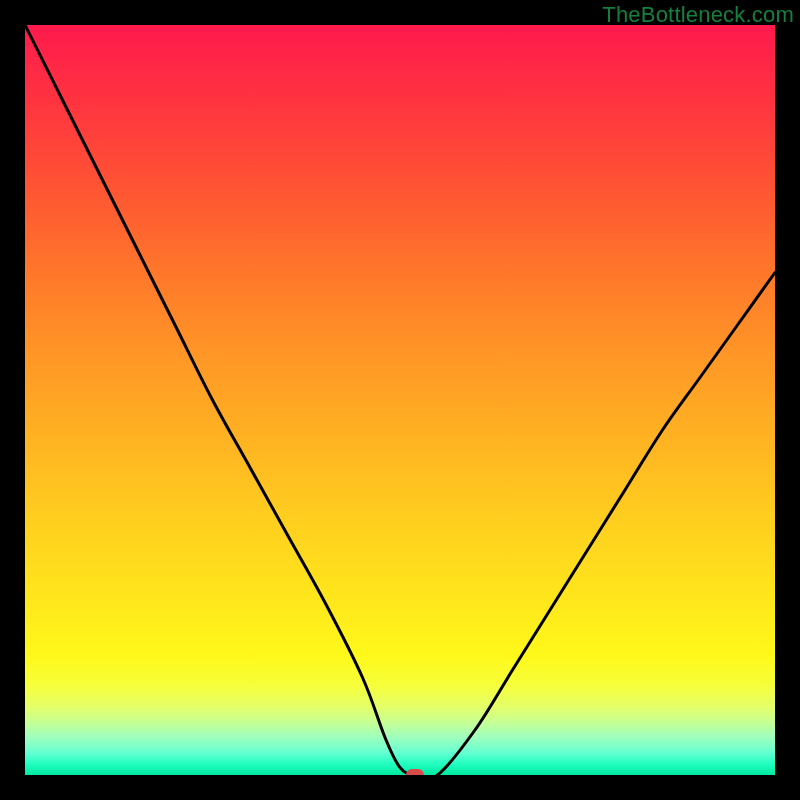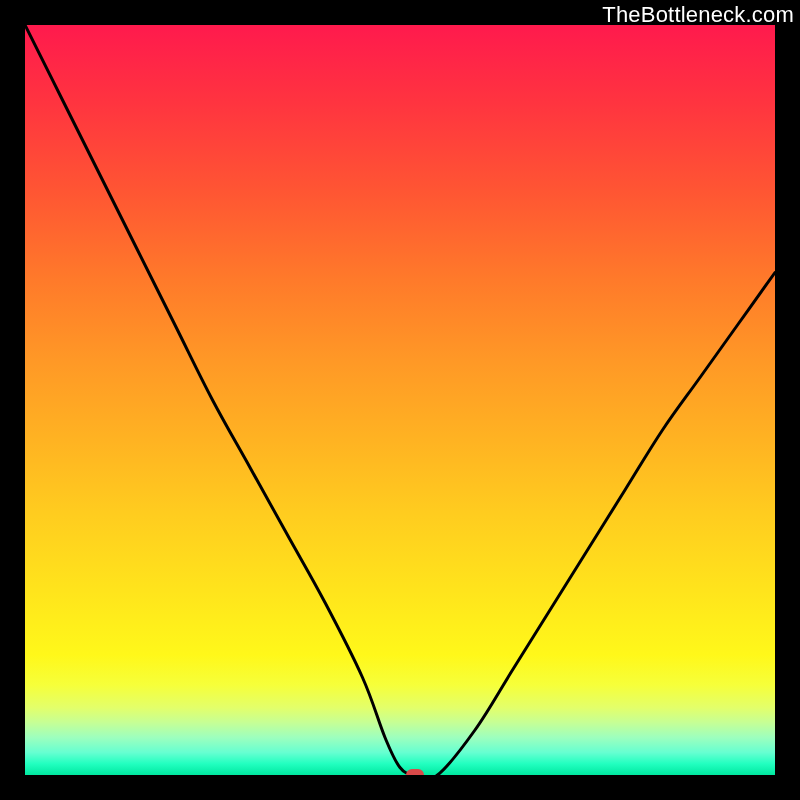--- a/index.html
+++ b/index.html
@@ -59,21 +59,21 @@
     border-radius: 6px;
     background: #d94a4a;
     transform: translate(-50%, -50%);
   }
   .watermark {
     position: absolute;
     top: 2px;
     right: 6px;
     font-family: Arial, Helvetica, sans-serif;
     font-size: 22px;
-    color: #ffffff;
+    color: #15803d;
     letter-spacing: 0.2px;
   }
 </style>
 </head>
 <body>
 
 <div class="frame">
   <div class="watermark">TheBottleneck.com</div>
   <div class="plot">
     <div class="bg"></div>

